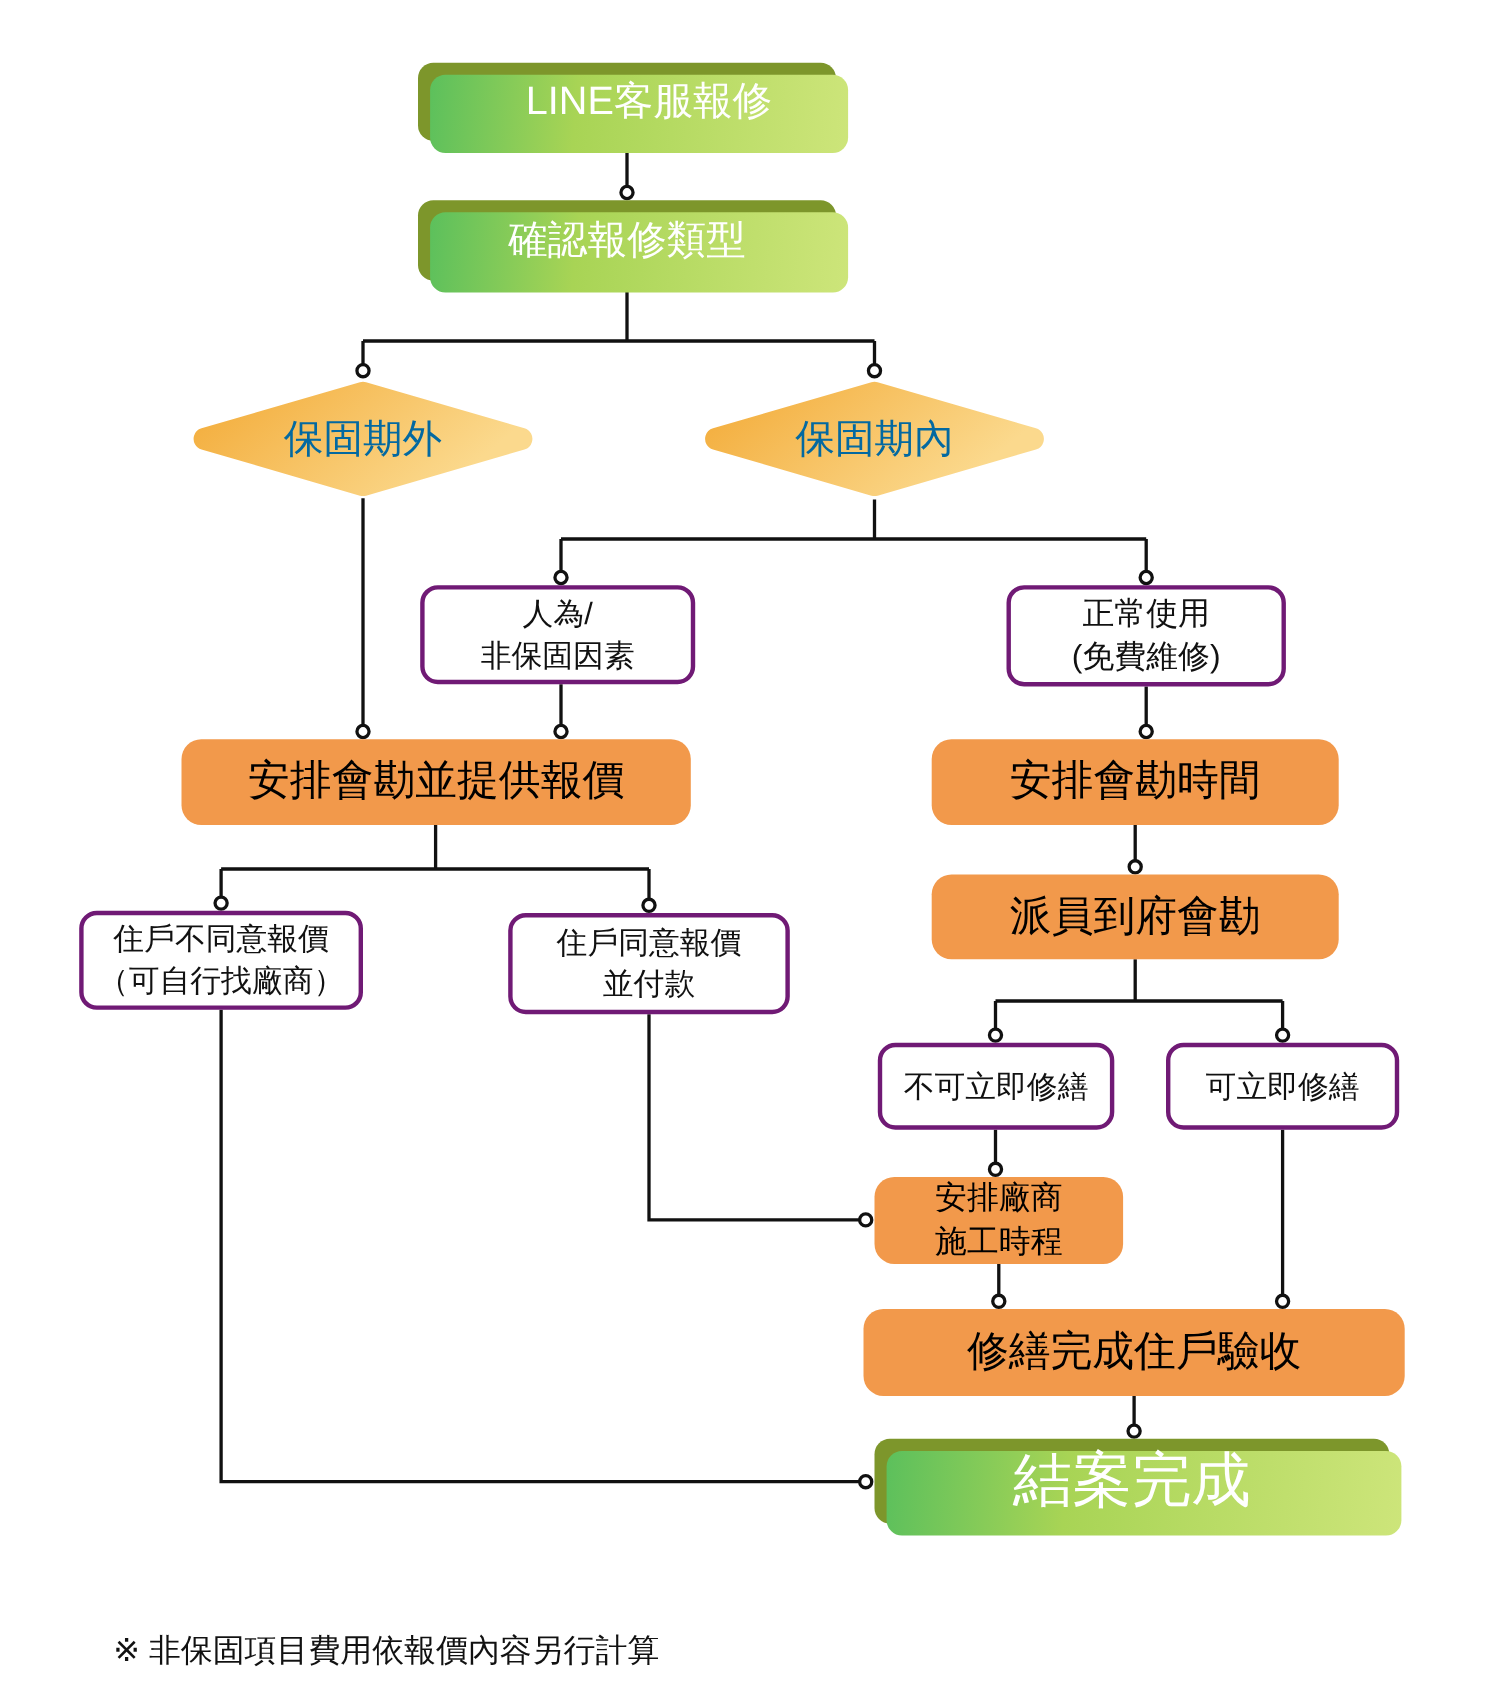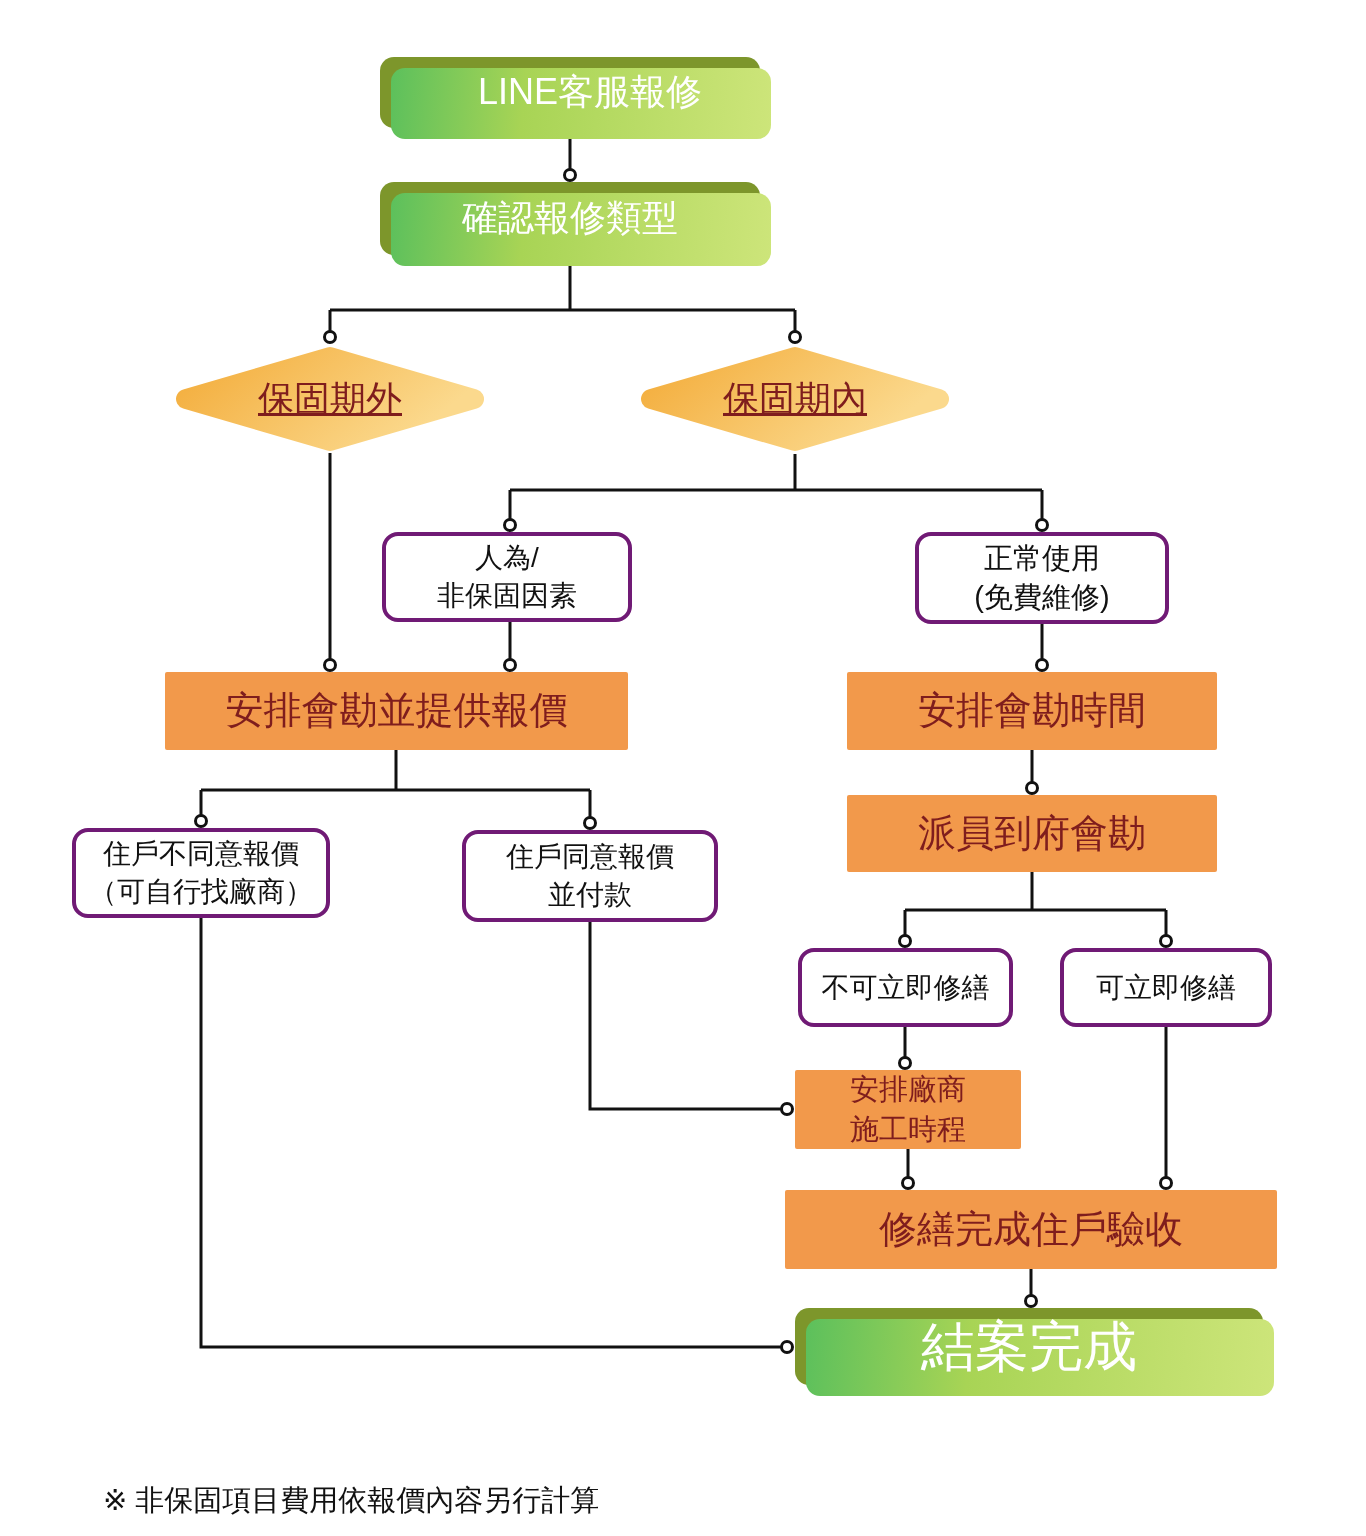--- a/index.html
+++ b/index.html
@@ -22,32 +22,32 @@
   .green{
     background:#7D962B;color:#ffffff;border-radius:14px;
     font-size:36px;
   }
   .green::before{
     content:"";position:absolute;inset:0;z-index:-1;
     transform:translate(11px,11px);border-radius:inherit;
     background:linear-gradient(95deg,#5CC05C 0%,#A8D455 35%,#CDE57A 100%);
   }
   .orange{
-    background:#F2994B;color:#7f1d1d;border-radius:2px;
+    background:#F2994B;color:#000000;border-radius:18px;
     font-size:38px;
   }
   .white{
     background:#ffffff;color:#111111;
     border:4px solid #701a75;border-radius:16px;
     font-size:28px;
   }
   .diamond{
     position:absolute;z-index:2;width:340px;height:110px;
     display:flex;align-items:center;justify-content:center;
-    font-size:36px;font-weight:500;color:#7f1d1d;text-decoration:underline;
+    font-size:36px;font-weight:500;color:#0369a1;
   }
   .diamond svg{position:absolute;inset:0;width:100%;height:100%;}
   .dlabel{position:relative;z-index:1;}
   .note{
     position:absolute;z-index:2;left:103px;
     font-size:29px;color:#111111;font-weight:500;
     white-space:nowrap;
   }
 </style>
 </head>

